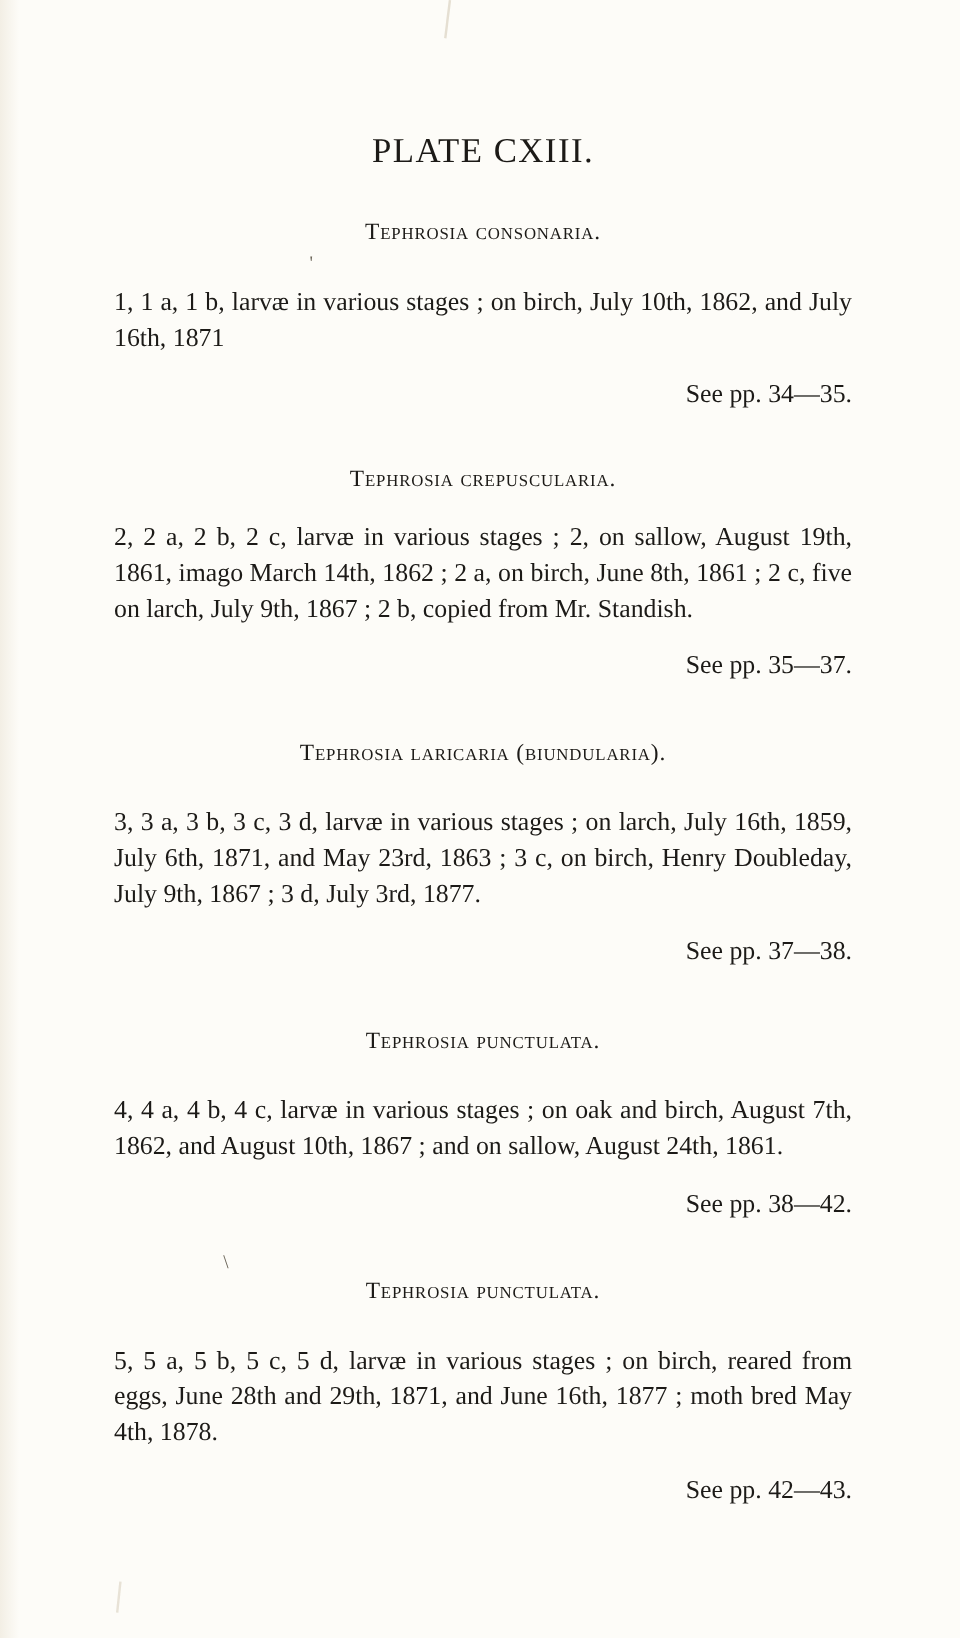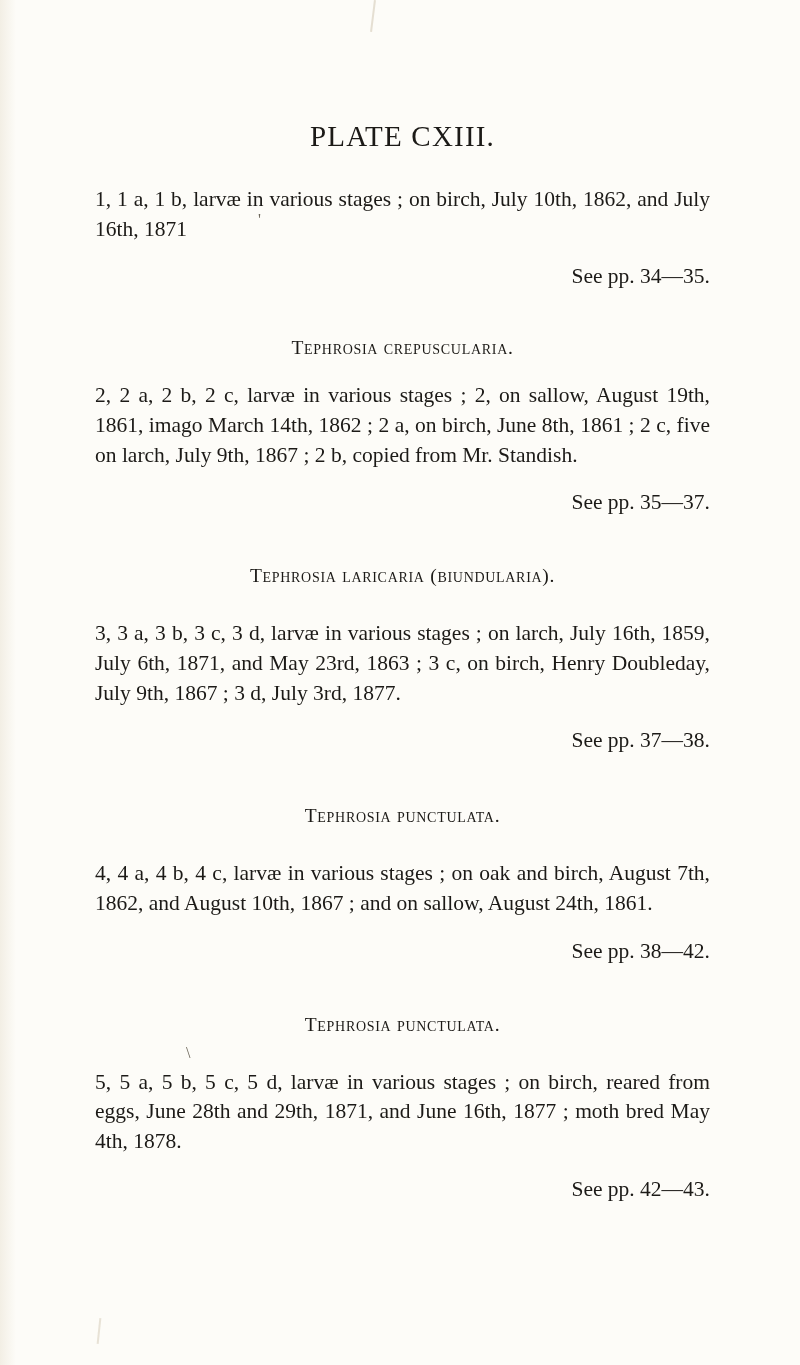--- a/index.html
+++ b/index.html
@@ -16,21 +16,21 @@
   }
   .page {
     position: relative;
     width: 800px;
     height: 1365px;
     background: #fdfcf8;
   }
   .content {
     position: absolute;
     left: 95px;
-    top: 10px;
+    top: 0;
     width: 615px;
   }
   .plate-title {
     text-align: center;
     font-size: 29px;
     letter-spacing: 1.2px;
     margin-top: 110px;
     margin-bottom: 0;
     font-weight: normal;
   }
@@ -112,20 +112,21 @@
 <div class="page">
 
   <div class="edge-smudge"></div>
   <div class="top-streak"></div>
   <div class="bottom-streak"></div>
 
   <div class="content">
 
     <h1 class="plate-title">PLATE CXIII.</h1>
 
+    <h2 class="species sp1">Tephrosia consonaria.</h2>
     <p class="entry entry-gap-top">1, 1 a, 1 b, larvæ in various stages ; on birch, July 10th, 1862, and July 16th, 1871</p>
     <p class="see">See pp. 34—35.</p>
 
     <h2 class="species sp2">Tephrosia crepuscularia.</h2>
     <p class="entry">2, 2 a, 2 b, 2 c, larvæ in various stages ; 2, on sallow, August 19th, 1861, imago March 14th, 1862 ; 2 a, on birch, June 8th, 1861 ; 2 c, five on larch, July 9th, 1867 ; 2 b, copied from Mr. Standish.</p>
     <p class="see">See pp. 35—37.</p>
 
     <h2 class="species sp3">Tephrosia laricaria (biundularia).</h2>
     <p class="entry entry-gap-top">3, 3 a, 3 b, 3 c, 3 d, larvæ in various stages ; on larch, July 16th, 1859, July 6th, 1871, and May 23rd, 1863 ; 3 c, on birch, Henry Doubleday, July 9th, 1867 ; 3 d, July 3rd, 1877.</p>
     <p class="see">See pp. 37—38.</p>

